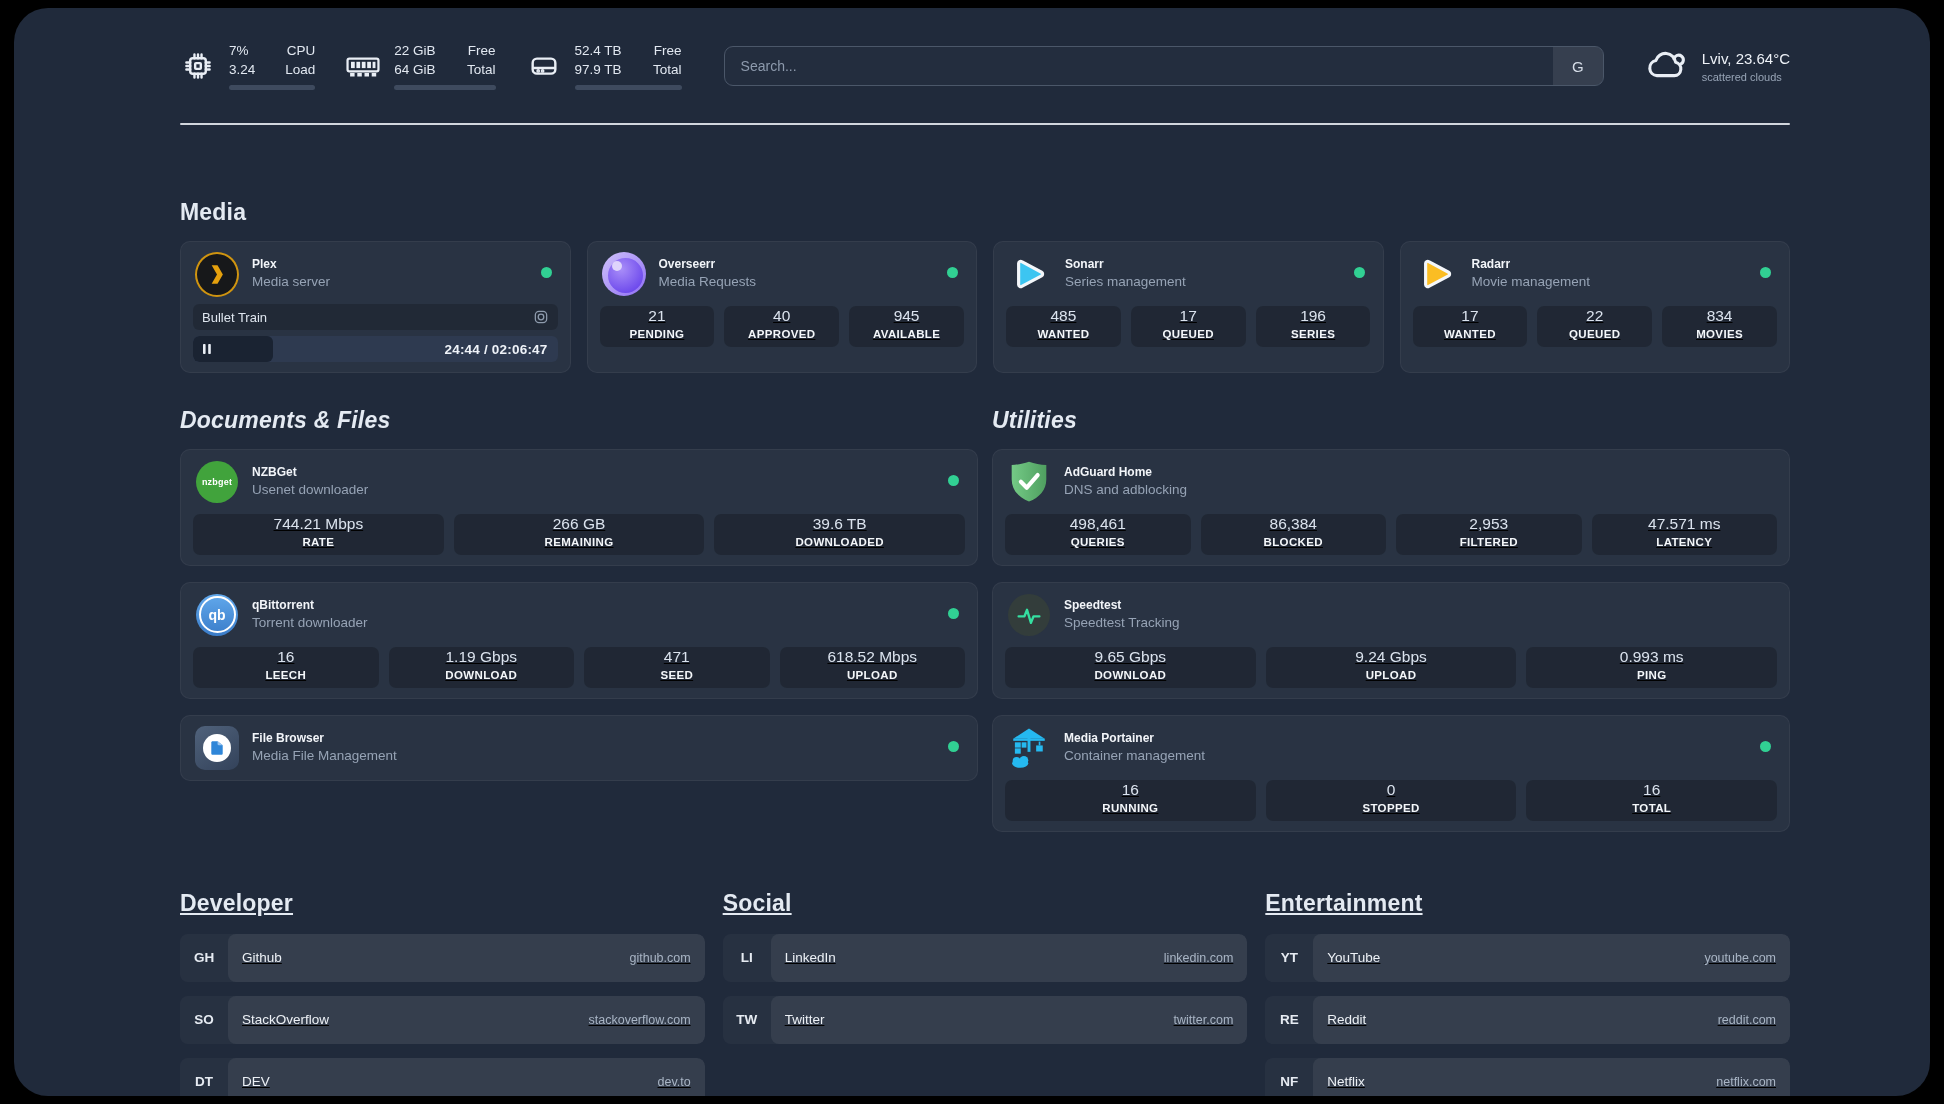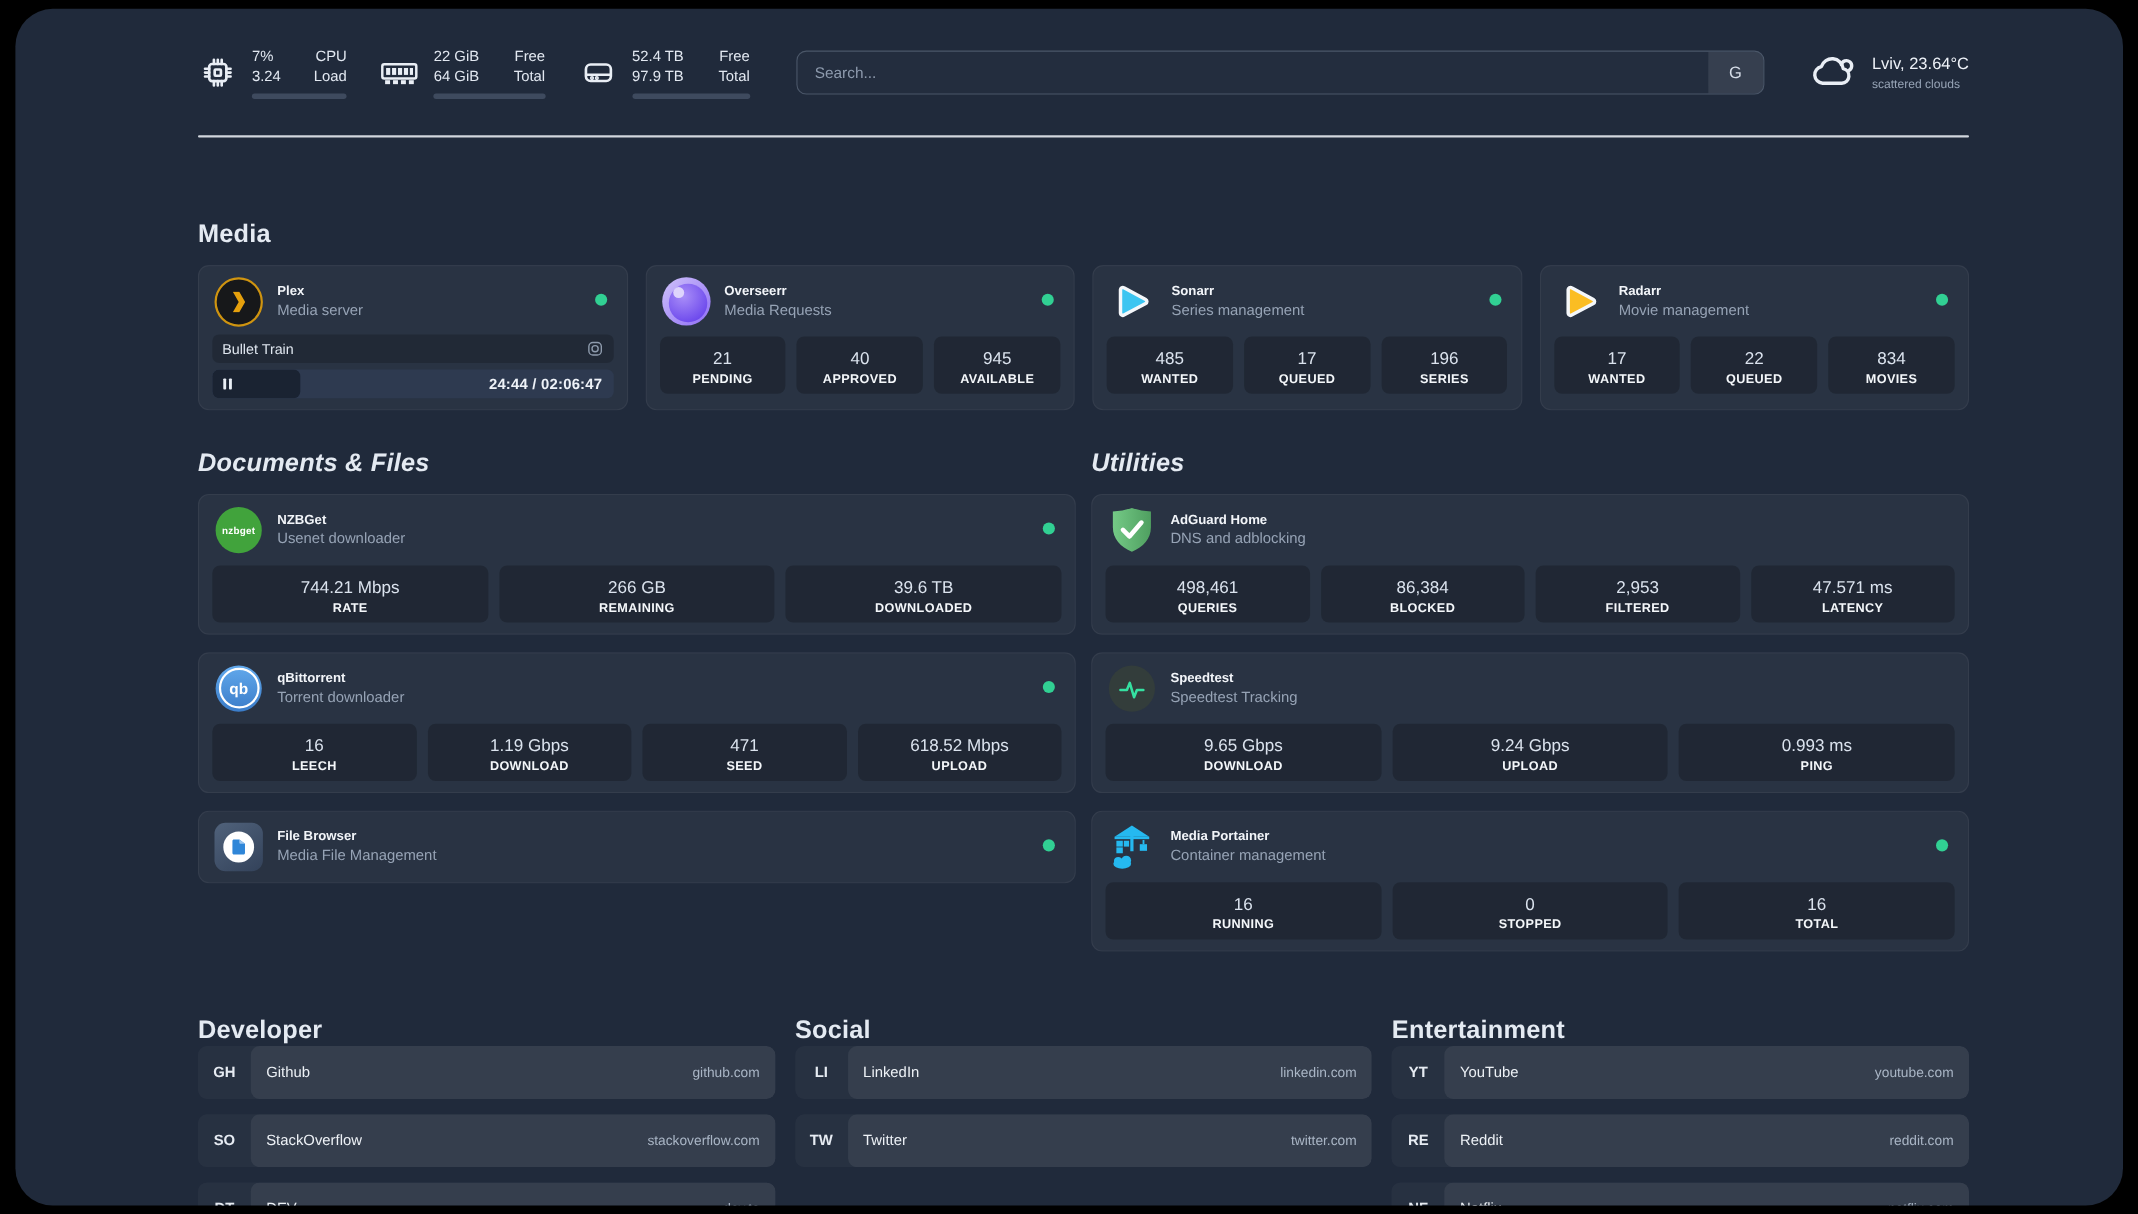--- a/index.html
+++ b/index.html
@@ -45,21 +45,21 @@
   
   .card{background:rgba(255,255,255,0.045);border:1px solid rgba(255,255,255,0.05);
         border-radius:10px;padding:10px 12px;position:relative;}
   .card-header{display:flex;align-items:center;gap:13px;padding:0 2px;cursor:pointer;}
   .svc-icon{width:44px;height:44px;flex:none;display:flex;align-items:center;justify-content:center;position:relative;}
   .svc-name{font-size:12px;font-weight:700;color:#f2f5f9;line-height:1.3;}
   .svc-desc{font-size:13.5px;color:#96a3b5;line-height:1.3;}
   .status-dot{position:absolute;right:18px;top:25px;width:11px;height:11px;border-radius:50%;background:#31d093;}
 
   .stat-row{display:flex;gap:10px;margin-top:10px;}
-  .stat{flex:1;background:rgba(0,0,0,0.22);border-radius:7px;text-align:center;padding:11px 4px 7px;}
+  .stat{flex:1;background:rgba(0,0,0,0.22);border-radius:7px;text-align:center;padding:0 4px 7px;text-decoration:underline;}
   .stat-value{font-size:15.5px;color:#dbe3ee;line-height:1.35;}
   .stat-label{font-size:11.5px;font-weight:700;color:#f4f7fa;letter-spacing:.35px;margin-top:1px;}
 
   
   .player{margin-top:8px;}
   .player-title{display:flex;align-items:center;justify-content:space-between;background:rgba(0,0,0,0.18);
         border-radius:6px;height:26px;padding:0 9px;font-size:13px;color:#dfe6ef;}
   .player-progress{position:relative;margin-top:6px;height:26px;border-radius:6px;background:#2e3a50;overflow:hidden;}
   .player-elapsed{position:absolute;left:0;top:0;bottom:0;background:#1a2332;border-radius:6px;
         display:flex;align-items:center;padding-left:9px;}
@@ -77,27 +77,27 @@
   .qb-badge{width:42px;height:42px;background:linear-gradient(180deg,#62a9ec,#3a7cc9);}
   .qb-ring{width:33px;height:33px;border:2px solid #fff;border-radius:50%;display:flex;align-items:center;
         justify-content:center;color:#fff;font-weight:700;font-size:14px;}
   .fb-badge{width:44px;height:44px;border-radius:10px;background:linear-gradient(145deg,#50627b,#33425a);
         display:flex;align-items:center;justify-content:center;}
   .fb-circle{width:28px;height:28px;border-radius:50%;background:#fff;display:flex;align-items:center;justify-content:center;}
   .st-badge{width:42px;height:42px;background:#333d3b;}
 
   
   .bookmarks{display:grid;grid-template-columns:1fr 1fr 1fr;gap:18px;margin-top:56px;padding-bottom:30px;}
-  .bm-title{}
+  .bm-title{margin-bottom:16px;text-decoration:underline;}
   .bm-row{display:flex;align-items:stretch;height:48px;background:rgba(255,255,255,0.035);
         border-radius:8px;margin-bottom:14px;overflow:hidden;cursor:pointer;}
   .bm-abbr{width:48px;display:flex;align-items:center;justify-content:center;font-size:13.5px;
         font-weight:700;color:#e6ebf2;}
   .bm-pill{flex:1;background:rgba(255,255,255,0.065);border-radius:8px;display:flex;align-items:center;
-        justify-content:space-between;padding:12px 14px;}
+        justify-content:space-between;padding:12px 14px;text-decoration:underline;}
   .bm-name{font-size:13.5px;color:#edf1f6;}
   .bm-domain{font-size:12.5px;color:#a9b5c5;}
 </style>
 </head>
 <body>
 
 <div class="panel">
   <div class="content">
 
     <div class="topbar">

